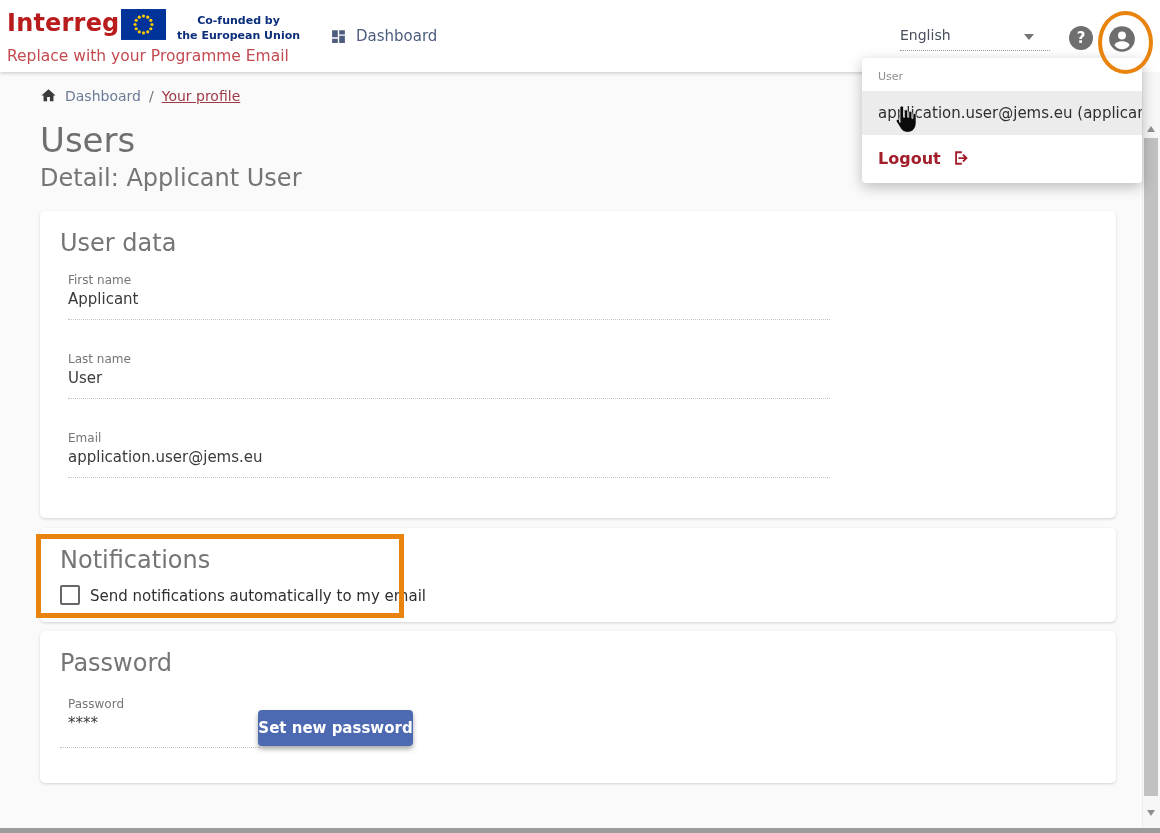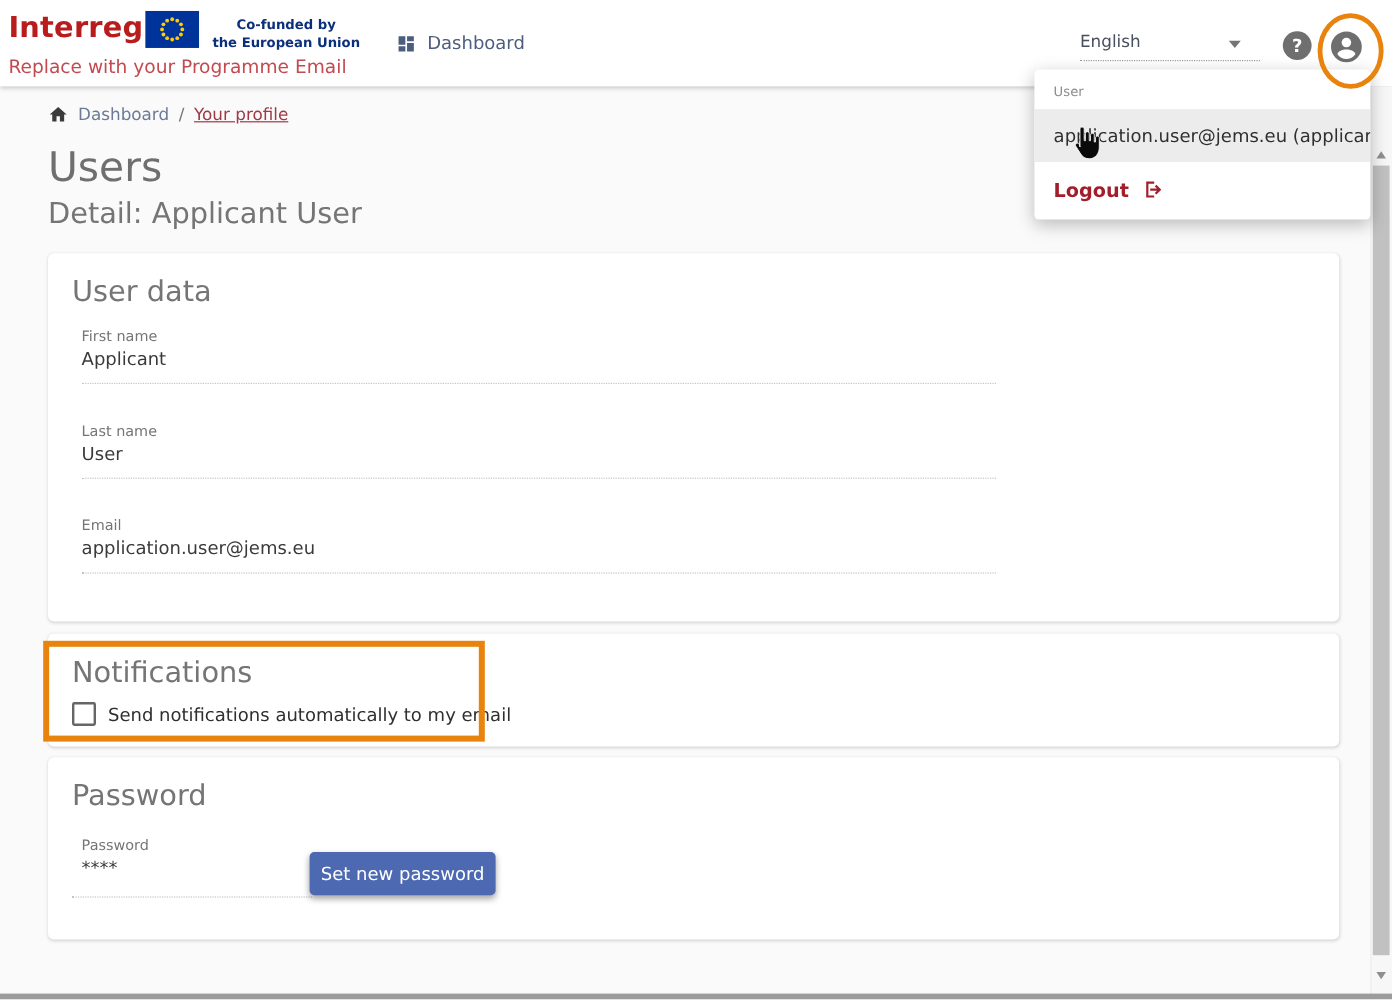--- a/index.html
+++ b/index.html
@@ -51,21 +51,21 @@
   .field{position:absolute;left:28px;width:762px;}
   .f-label{font-size:12px;color:#757575;}
   .f-value{font-size:15px;color:#3a3a3a;padding:3px 0 11px;}
   .f-line{border-top:1px dotted #c4c4c4;height:0;}
   .cb-row{position:absolute;left:20px;top:57px;display:flex;align-items:flex-end;gap:10px;}
   .checkbox{width:16px;height:16px;border:2px solid #666;border-radius:2px;background:#fff;cursor:pointer;}
   .cb-label{font-size:15px;color:#2f2f2f;}
   .pass-field{position:absolute;left:28px;top:66px;width:192px;}
   .pass-line{position:absolute;left:20px;top:116px;width:200px;border-top:1px dotted #c4c4c4;}
   .btn-primary{position:absolute;left:218px;top:79px;width:155px;height:36px;background:#4c69b1;
-               color:#fff;font-size:15px;font-weight:400;text-align:center;line-height:36px;
+               color:#fff;font-size:15px;font-weight:700;text-align:center;line-height:36px;
                border-radius:4px;box-shadow:0 3px 5px rgba(0,0,0,.35);cursor:pointer;
                font-family:"DejaVu Sans","Liberation Sans",sans-serif;}
 
   
   .ann-ellipse{position:absolute;left:1098px;top:11px;width:47px;height:55px;
                border:4px solid #e8830d;border-radius:50%;z-index:20;}
   .ann-rect{position:absolute;left:36px;top:534px;width:368px;height:84px;
             border:5px solid #e8830d;box-sizing:border-box;z-index:20;}
 
   

